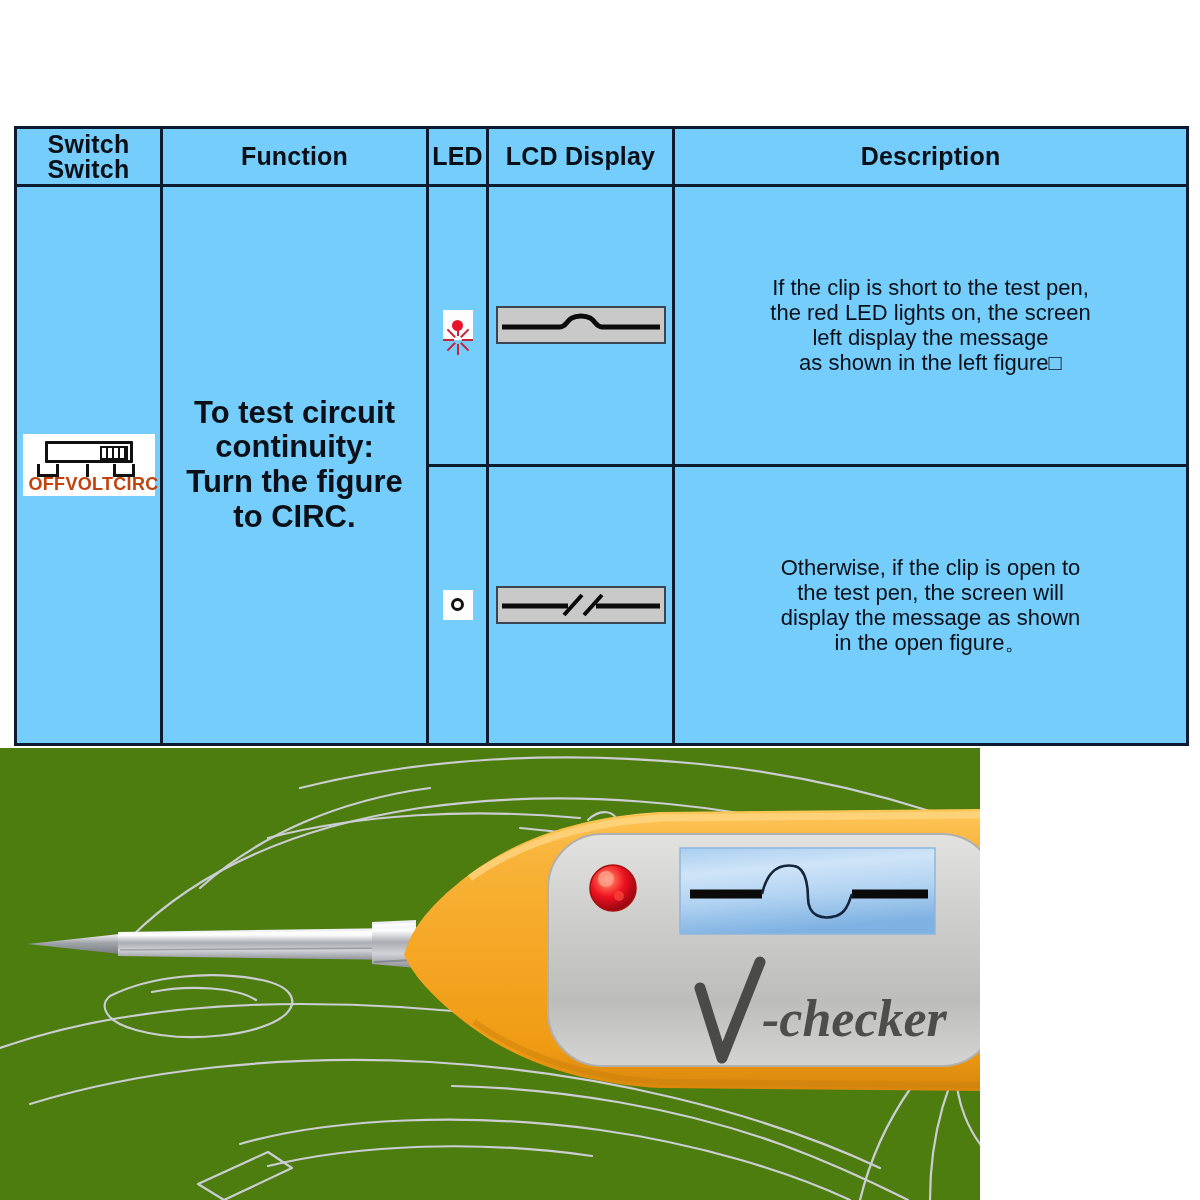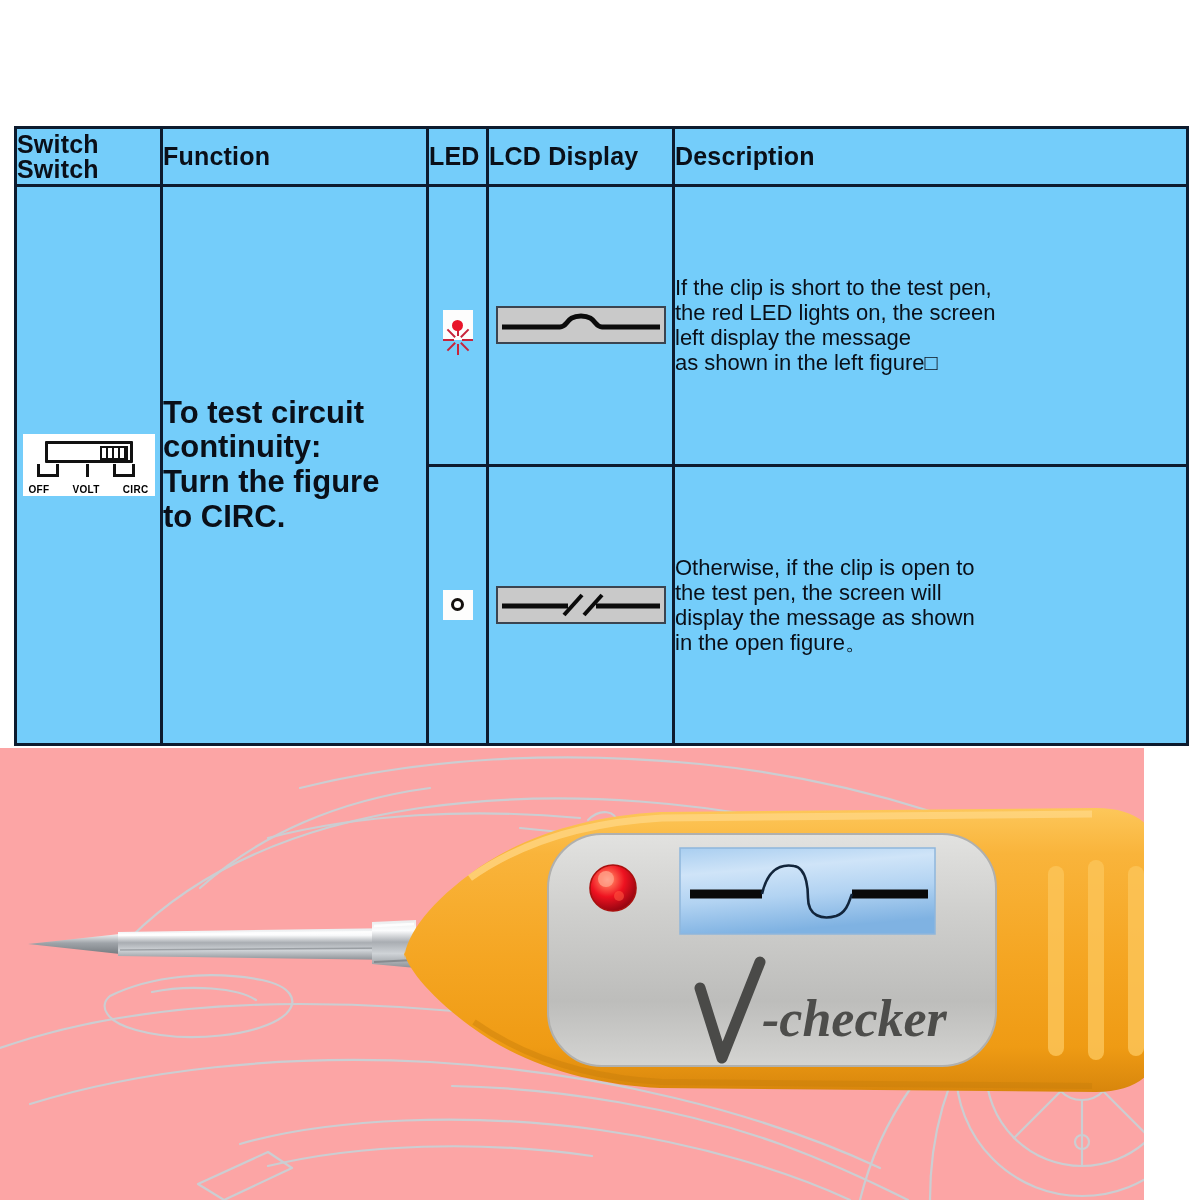--- a/index.html
+++ b/index.html
@@ -24,21 +24,21 @@
     left: 14px; top: 126px;
     width: 1172px; height: 620px;
     border-collapse: collapse;
     table-layout: fixed;
     background: #74cdfa;
   }
   #spec-table td, #spec-table th {
     border: 3px solid #0d1b2e;
     background: #74cdfa;
     padding: 0;
-    text-align: left;
+    text-align: center;
     vertical-align: middle;
     color: #0a0f18;
   }
   #spec-table th {
     font-weight: bold;
     height: 58px;
     font-size: 25px;
     letter-spacing: .2px;
   }
   .th-switch { font-size: 24px; line-height: 1.0; }
@@ -110,23 +110,23 @@
   .leg-circ {
     left: 90px; top: 30px; width: 22px; height: 13px;
     border-width: 0 3px 3px 3px;
   }
   .sw-labels {
     position: absolute;
     left: 0; right: 0; bottom: 1px;
     display: flex;
     justify-content: space-between;
     padding: 0 6px;
-    font-size: 10px;
+    font-size: 18px;
     font-weight: bold;
-    color: #000000;
+    color: #c2410c;
     letter-spacing: .3px;
   }
 
   
   .led-chip {
     width: 30px; height: 30px;
     background: #fdfdfd;
     margin: 0 auto;
     position: relative;
   }
@@ -163,22 +163,22 @@
     border: 2px solid #3b4450;
     position: relative;
     overflow: hidden;
   }
   .lcd-mini svg { display: block; }
 
   
   #photo {
     position: absolute;
     left: 0; top: 748px;
-    width: 1144px; height: 452px;
-    background: #fca5a5;
+    width: 980px; height: 452px;
+    background: #4d7c0f;
     overflow: hidden;
     padding-left: 14px;
   }
   #car-sketch {
     position: absolute;
     left: 0; top: 0;
     width: 1200px; height: 452px;
   }
   #pen {
     position: absolute;

